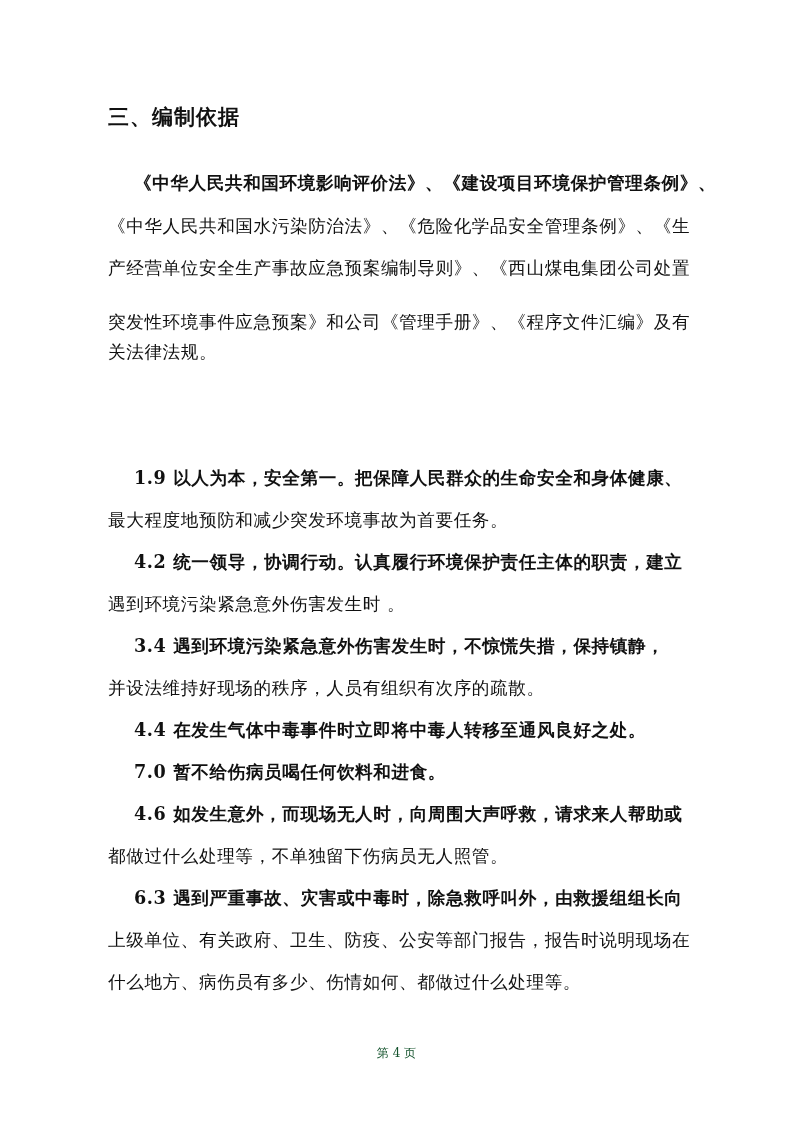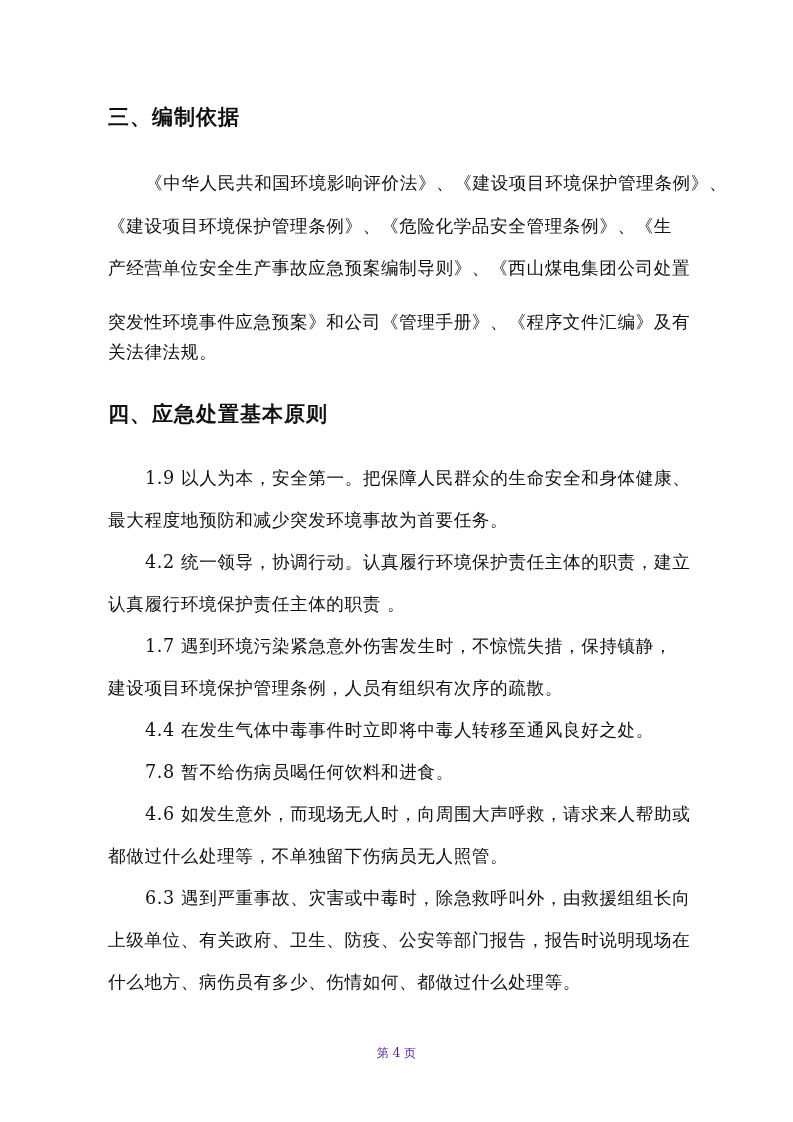--- a/index.html
+++ b/index.html
@@ -3,46 +3,45 @@
 <meta charset="utf-8">
 <style>
   html, body { margin: 0; padding: 0; background: #ffffff; }
   body { width: 793px; height: 1122px; position: relative; overflow: hidden;
          font-family: "DejaVu Serif", "Liberation Serif", serif; color: #111; }
   .page { position: absolute; left: 0; top: 0; width: 793px; height: 985px; }
   .heading { position: absolute; left: 108px; font-family: "DejaVu Sans", "Liberation Sans", sans-serif;
              font-weight: bold; font-size: 21px; letter-spacing: 1px; white-space: nowrap; }
   .line { position: absolute; left: 108px; width: 590px; font-size: 17.6px; white-space: nowrap;
           letter-spacing: 0.6px; line-height: 24px; }
-  .indent { left: 145px; width: 553px; }
+  .indent { left: 134px; width: 553px; font-weight: bold; }
   .footer { position: absolute; top: 1045px; left: 0; width: 793px; text-align: center;
-            font-size: 12px; color: #4c1d95; }
+            font-size: 12px; color: #14532d; }
 </style>
 </head>
 <body>
 
 <div class="page">
   <div class="heading" style="top:103px">三、编制依据</div>
 
   <div class="line indent" style="top:171px">《中华人民共和国环境影响评价法》、《建设项目环境保护管理条例》、</div>
-  <div class="line" style="top:214px">《建设项目环境保护管理条例》、《危险化学品安全管理条例》、《生</div>
+  <div class="line" style="top:214px">《中华人民共和国水污染防治法》、《危险化学品安全管理条例》、《生</div>
   <div class="line" style="top:256px">产经营单位安全生产事故应急预案编制导则》、《西山煤电集团公司处置</div>
   <div class="line" style="top:310px">突发性环境事件应急预案》和公司《管理手册》、《程序文件汇编》及有</div>
   <div class="line" style="top:340px">关法律法规。</div>
 
-  <div class="heading" style="top:400px">四、应急处置基本原则</div>
 
   <div class="line indent" style="top:466px">1.9 以人为本，安全第一。把保障人民群众的生命安全和身体健康、</div>
   <div class="line" style="top:508px">最大程度地预防和减少突发环境事故为首要任务。</div>
   <div class="line indent" style="top:550px">4.2 统一领导，协调行动。认真履行环境保护责任主体的职责，建立</div>
-  <div class="line" style="top:592px">认真履行环境保护责任主体的职责 。</div>
-  <div class="line indent" style="top:634px">1.7  遇到环境污染紧急意外伤害发生时，不惊慌失措，保持镇静，</div>
-  <div class="line" style="top:676px">建设项目环境保护管理条例，人员有组织有次序的疏散。</div>
+  <div class="line" style="top:592px">遇到环境污染紧急意外伤害发生时 。</div>
+  <div class="line indent" style="top:634px">3.4  遇到环境污染紧急意外伤害发生时，不惊慌失措，保持镇静，</div>
+  <div class="line" style="top:676px">并设法维持好现场的秩序，人员有组织有次序的疏散。</div>
   <div class="line indent" style="top:718px">4.4  在发生气体中毒事件时立即将中毒人转移至通风良好之处。</div>
-  <div class="line indent" style="top:760px">7.8 暂不给伤病员喝任何饮料和进食。</div>
+  <div class="line indent" style="top:760px">7.0 暂不给伤病员喝任何饮料和进食。</div>
   <div class="line indent" style="top:802px">4.6 如发生意外，而现场无人时，向周围大声呼救，请求来人帮助或</div>
   <div class="line" style="top:844px">都做过什么处理等，不单独留下伤病员无人照管。</div>
   <div class="line indent" style="top:886px">6.3 遇到严重事故、灾害或中毒时，除急救呼叫外，由救援组组长向</div>
   <div class="line" style="top:970px">什么地方、病伤员有多少、伤情如何、都做过什么处理等。</div>
   <div class="line" style="top:928px">上级单位、有关政府、卫生、防疫、公安等部门报告，报告时说明现场在</div>
 
   <div class="footer">第 4 页</div>
 </div>
 
 </body></html>

